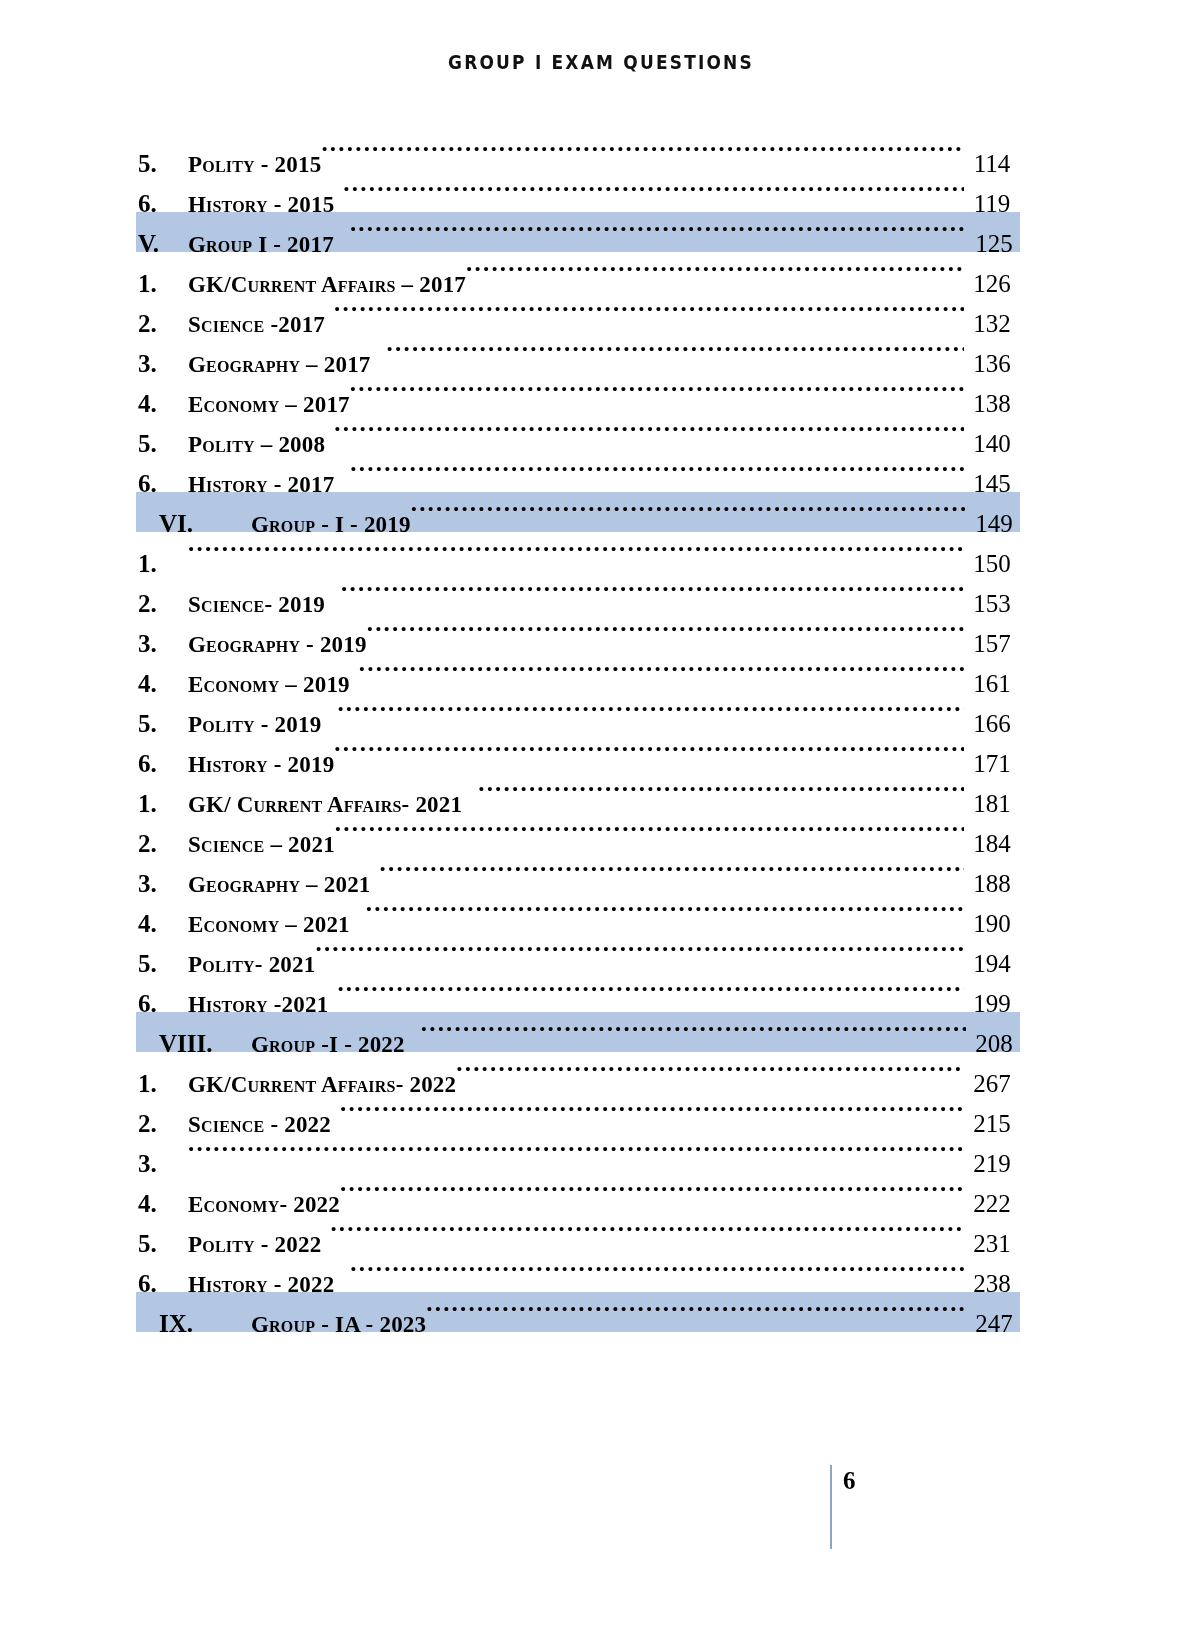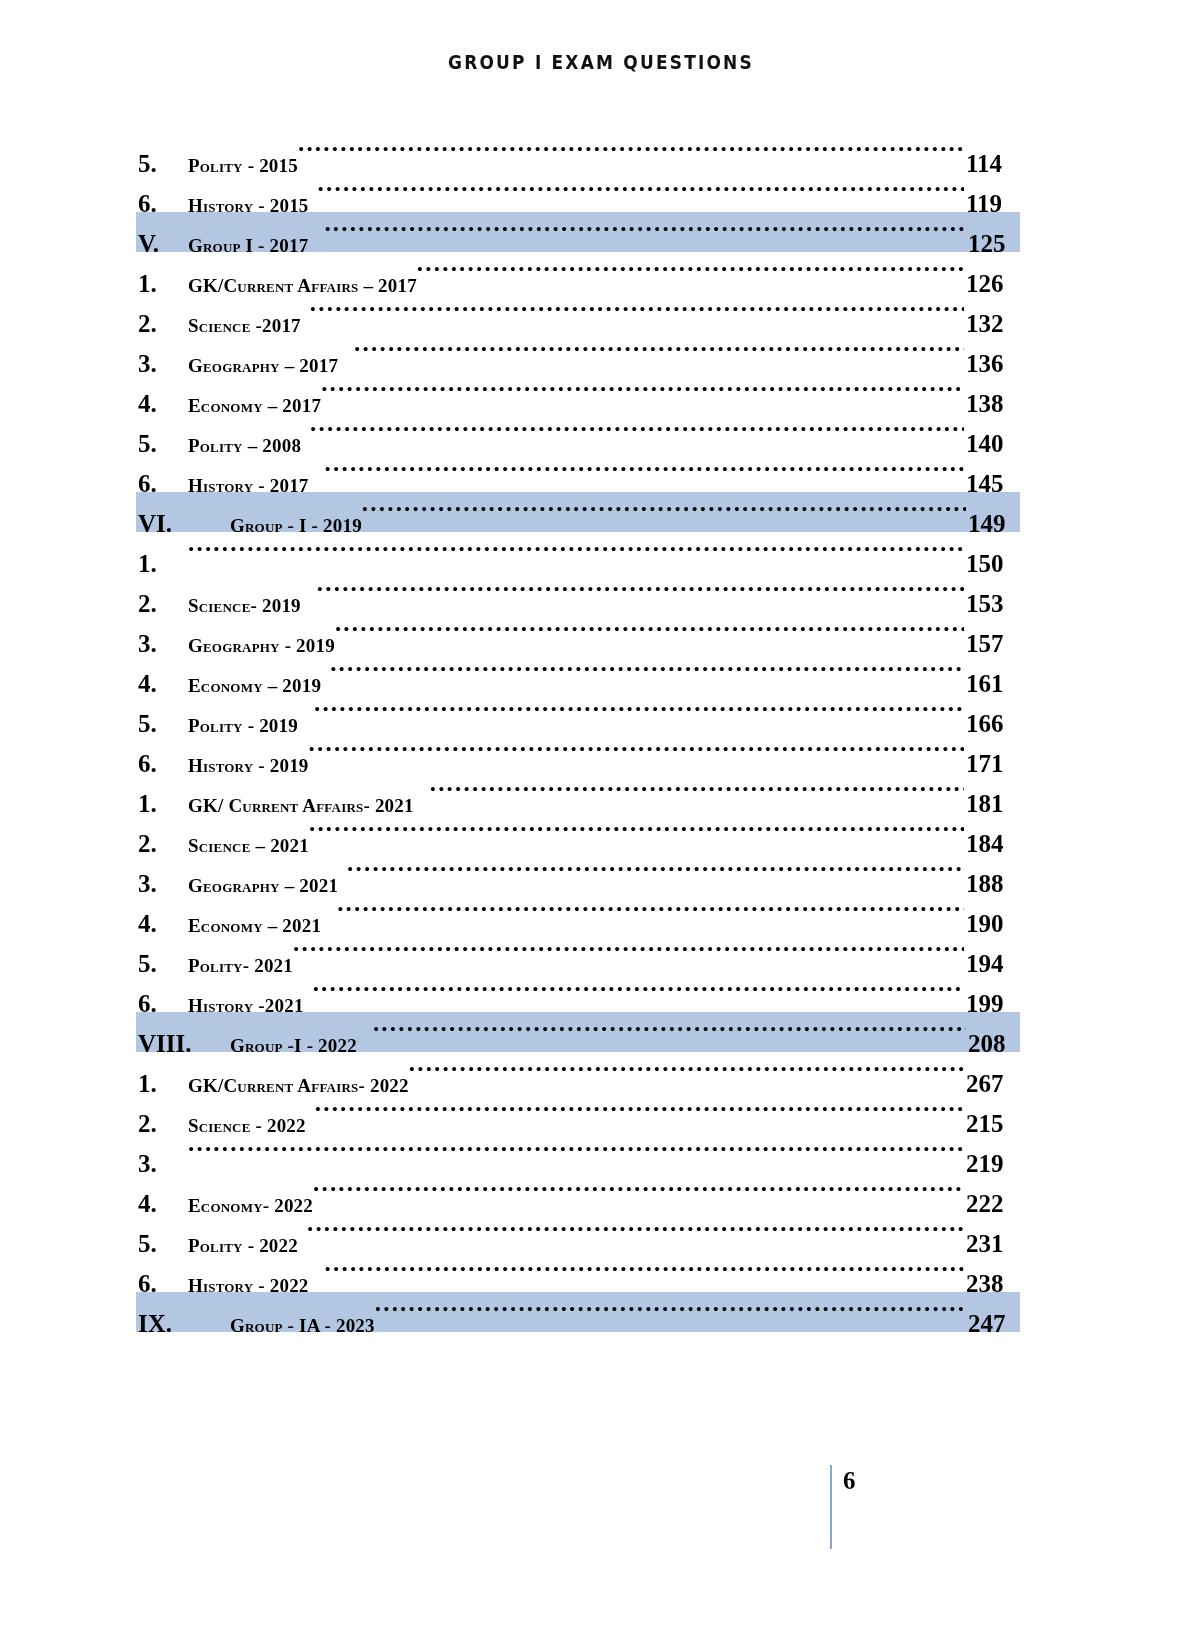--- a/index.html
+++ b/index.html
@@ -65,25 +65,25 @@
   }
 
   .num {
     flex: 0 0 auto;
     font-size: 25px;
     font-weight: 700;
     letter-spacing: 0px;
   }
   .level2 .num { width: 50px; }
   .level1 .num { width: 50px; }
-  .level1.wide-num .num { width: 92px; }
+  .level1.wide-num .num { width: 92px; margin-left: 21px; }
 
   .title {
     flex: 0 0 auto;
-    font-size: 19px;
+    font-size: 23px;
     font-variant: small-caps;
     font-weight: 700;
     letter-spacing: 0.2px;
     padding-right: 2px;
   }
 
   .leader {
     flex: 1 1 auto;
     overflow: hidden;
     position: relative;
@@ -96,22 +96,22 @@
     bottom: 9px;
     font-size: 25px;
     letter-spacing: 2.2px;
     color: #000;
     white-space: nowrap;
   }
 
   .pageno {
     flex: 0 0 auto;
     font-size: 25px;
-    font-weight: 700;
-    text-align: left;
+    font-weight: 400;
+    text-align: center;
     min-width: 52px;
     padding-left: 2px;
   }
 
   
   .gap-s .title { padding-right: 0px; }
   .gap-m .title { padding-right: 9px; }
   .gap-l .title { padding-right: 16px; text-align: right; }
 
   

